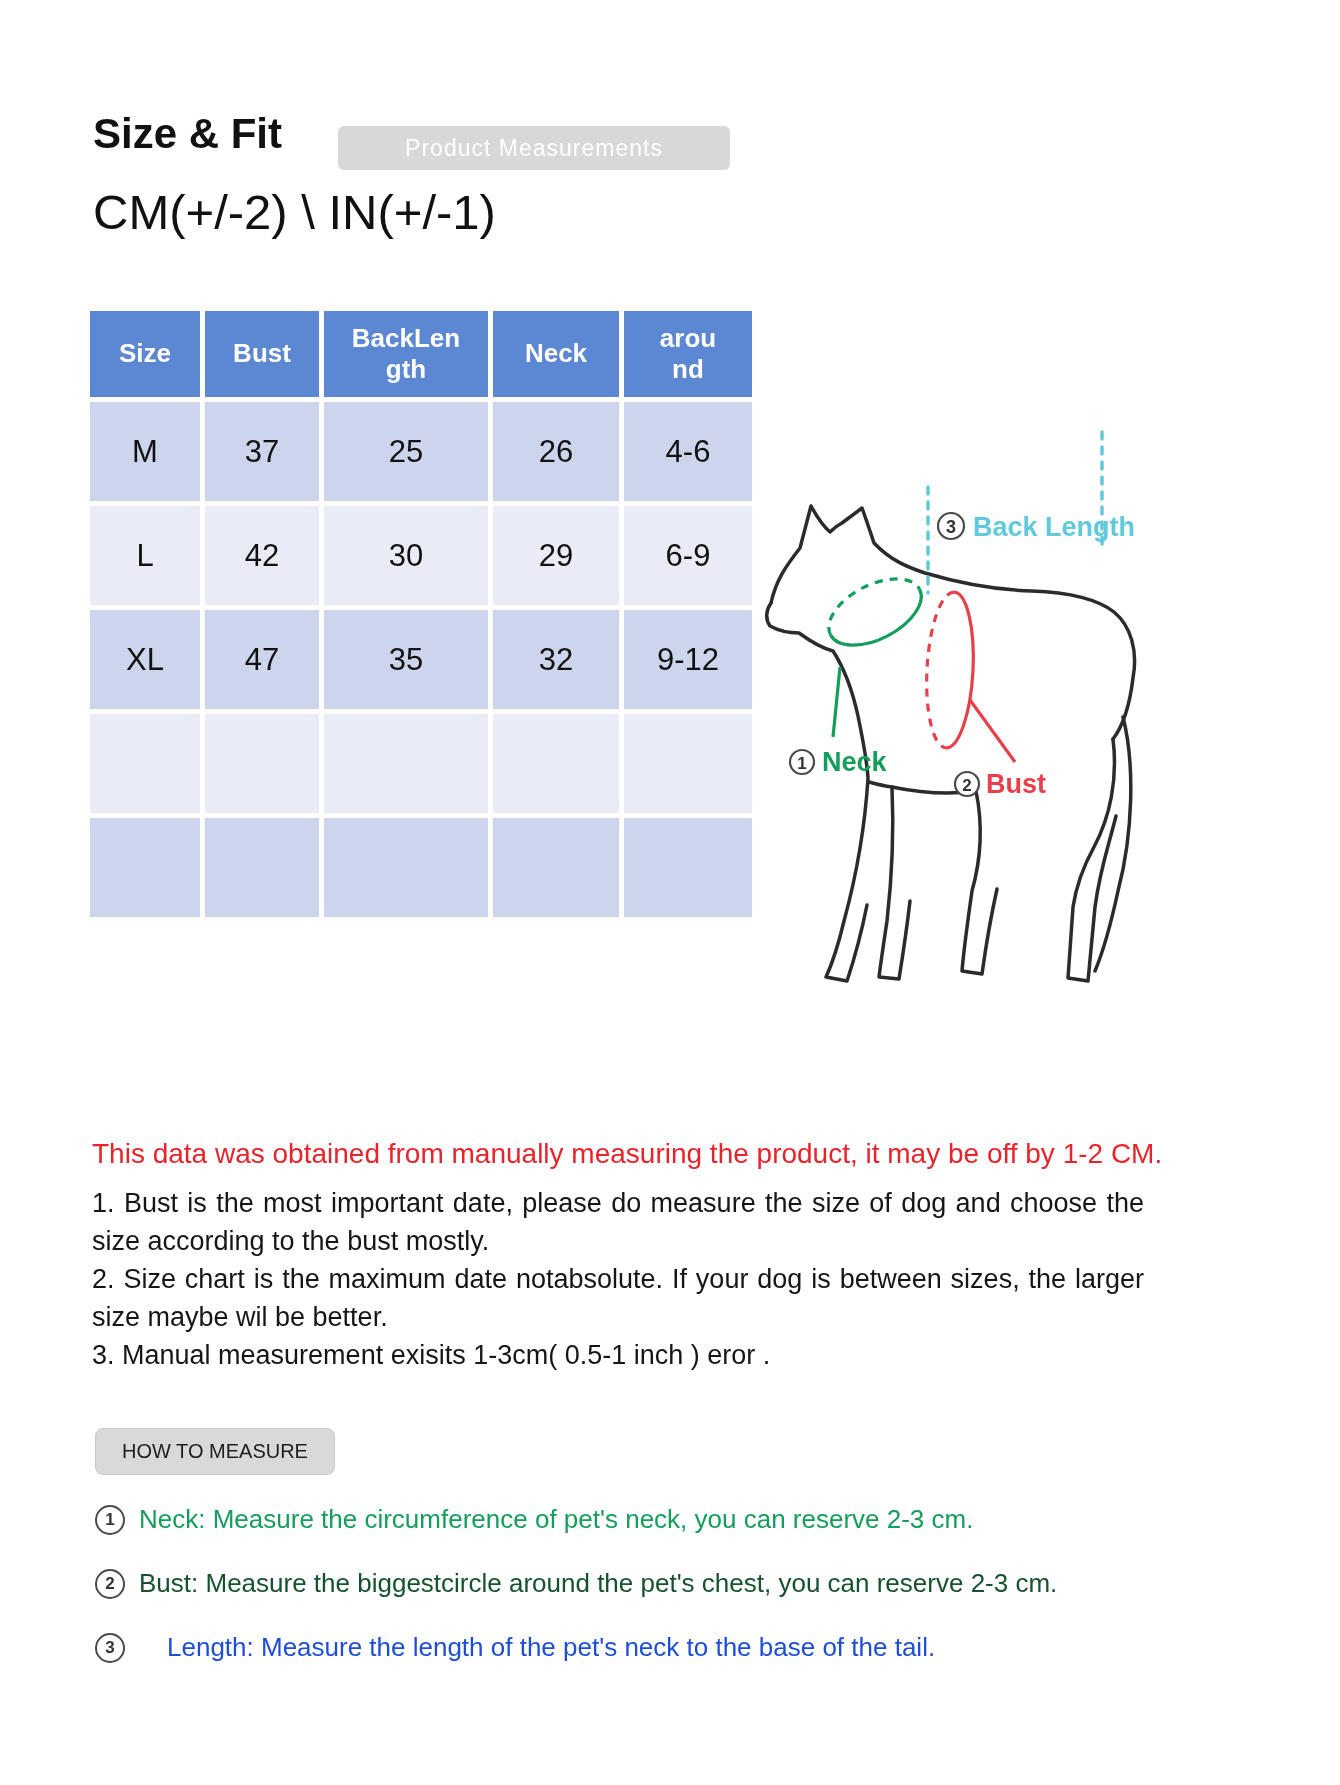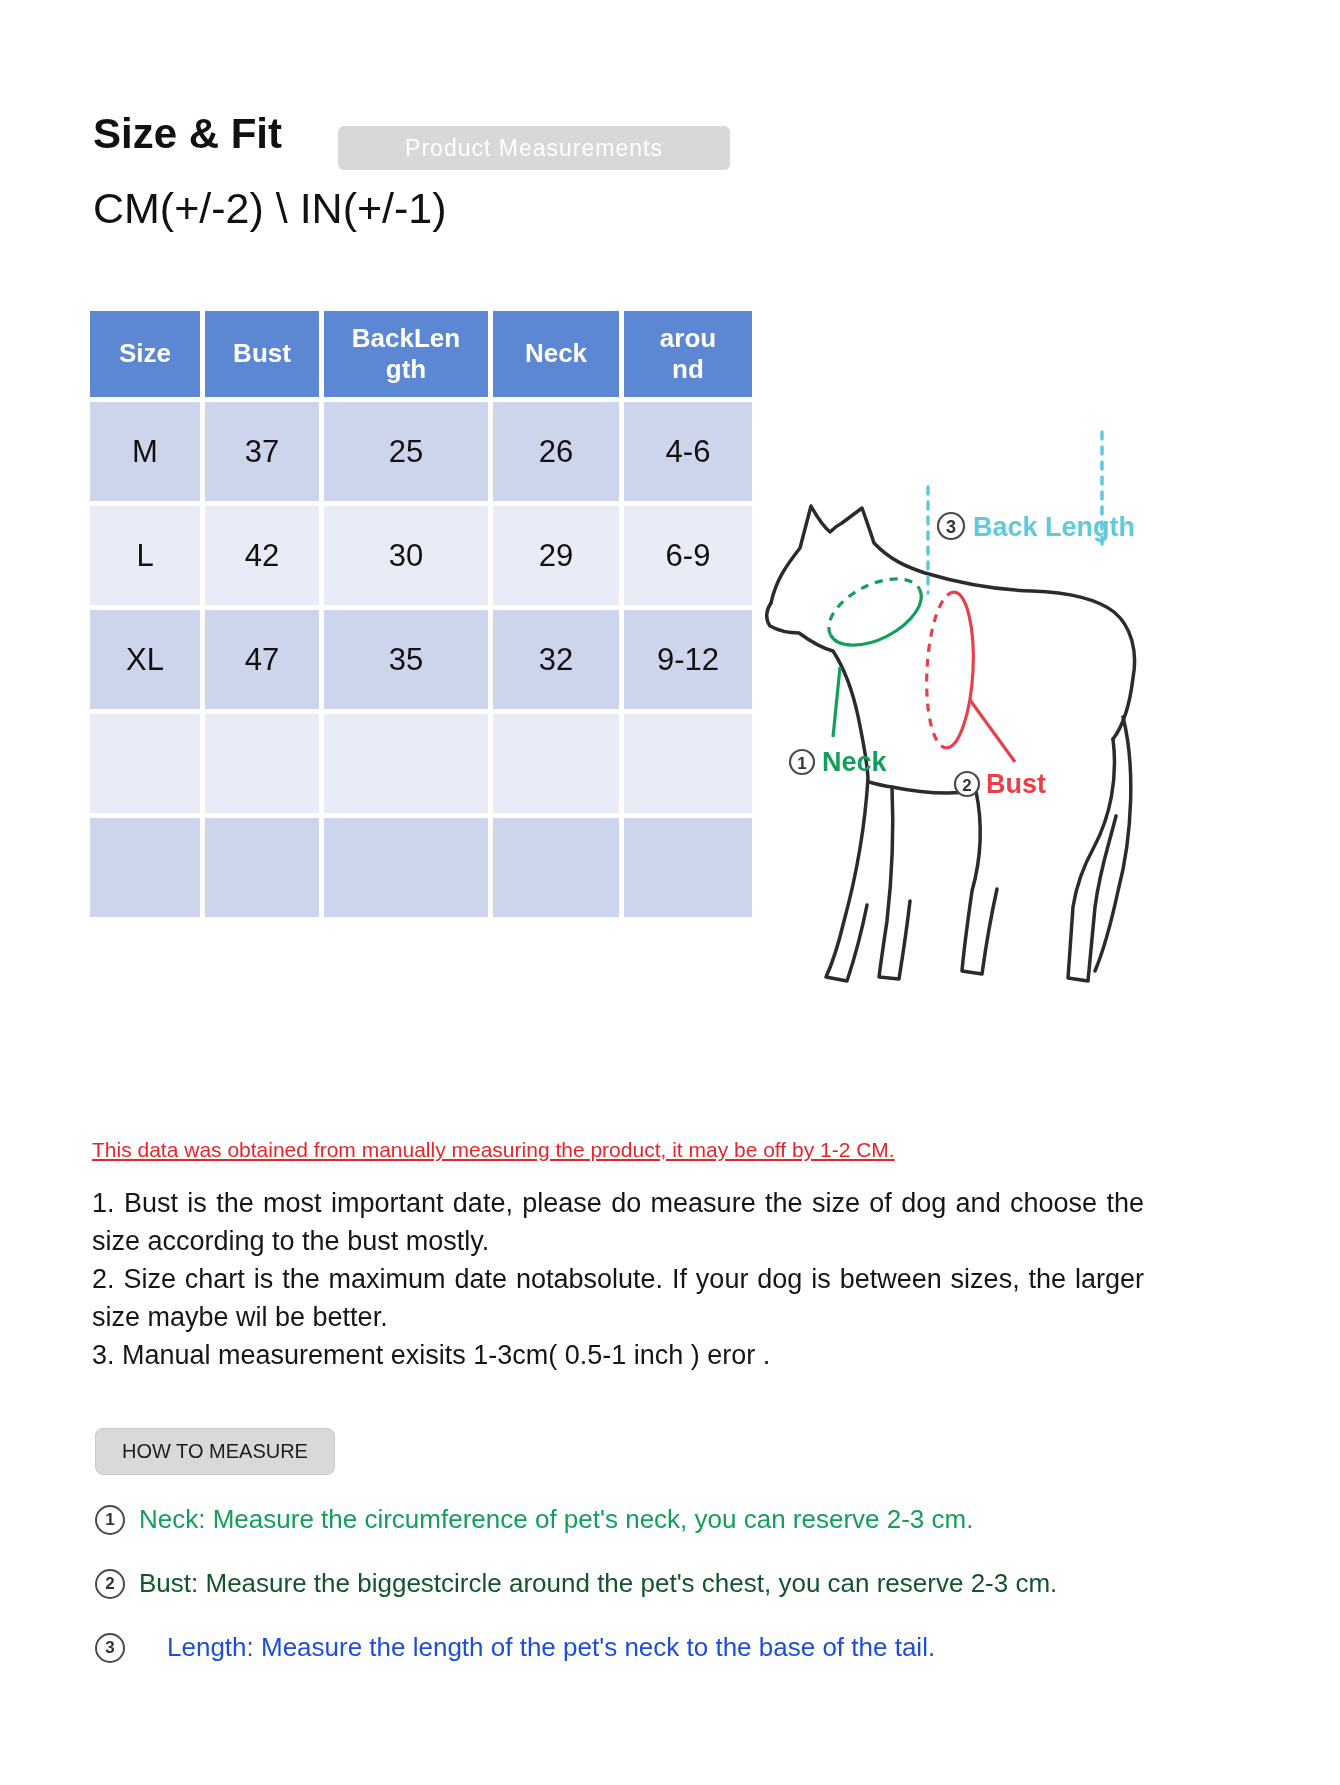--- a/index.html
+++ b/index.html
@@ -4,39 +4,39 @@
 <style>
   html,body{margin:0;padding:0;background:#ffffff;}
   .page{position:relative;width:1340px;height:1785px;background:#ffffff;overflow:hidden;
         font-family:"Liberation Sans",sans-serif;color:#161616;}
 
   
   .title{position:absolute;left:93px;top:110px;font-size:42px;font-weight:700;color:#111;}
   .pm-badge{position:absolute;left:338px;top:126px;width:392px;height:44px;background:#d8d8d8;
             border-radius:6px;display:flex;align-items:center;justify-content:center;
             color:#ffffff;font-size:23px;letter-spacing:1px;}
-  .subtitle{position:absolute;left:93px;top:184px;font-size:43px;color:#111;}
+  .subtitle{position:absolute;left:93px;top:184px;font-size:49px;color:#111;}
 
   
   table.size-chart{position:absolute;left:85px;top:306px;border-collapse:separate;border-spacing:5px;
             table-layout:fixed;}
   table.size-chart th{background:#5b87d3;color:#ffffff;font-size:26px;font-weight:700;height:86px;
             text-align:center;vertical-align:middle;padding:0;}
   table.size-chart td{height:99px;text-align:center;vertical-align:middle;font-size:31px;color:#111;padding:0;}
   table.size-chart tbody tr:nth-child(odd) td{background:#cdd5ed;}
   table.size-chart tbody tr:nth-child(even) td{background:#e9ebf7;}
   .hdr-inner{margin:0 auto;word-break:break-all;line-height:1.2;}
   .hdr-backlength{max-width:112px;}
   .hdr-weight{max-width:72px;}
 
   
   .dog-diagram{position:absolute;left:680px;top:420px;width:460px;height:590px;}
 
   
-  .disclaimer{position:absolute;left:92px;top:1138px;width:1100px;font-size:21px;color:#e8242b;text-decoration:underline;}
+  .disclaimer{position:absolute;left:92px;top:1138px;width:1100px;font-size:28px;color:#e8242b;}
   .notes{position:absolute;left:92px;top:1184px;width:1052px;font-size:27px;line-height:38px;color:#161616;}
   .notes p{margin:0;text-align:justify;}
   .htm-badge{position:absolute;left:95px;top:1428px;background:#d9d9d9;border:1px solid #c9c9c9;
             border-radius:8px;padding:11px 26px;font-size:20px;color:#1d1d1d;}
   .step{position:absolute;left:95px;display:flex;align-items:center;gap:14px;font-size:26px;}
   .step-num{flex:0 0 auto;width:26px;height:26px;border:2px solid #4a4a4a;border-radius:50%;
             display:flex;align-items:center;justify-content:center;font-size:17px;font-weight:700;
             color:#333;background:#fff;}
   .step1{top:1504px;} .step2{top:1568px;} .step3{top:1632px;}
   .step1 .step-text{color:#149e5c;} .step2 .step-text{color:#14532d;text-align:center;} .step3 .step-text{color:#1d4ed8;margin-left:28px;}

